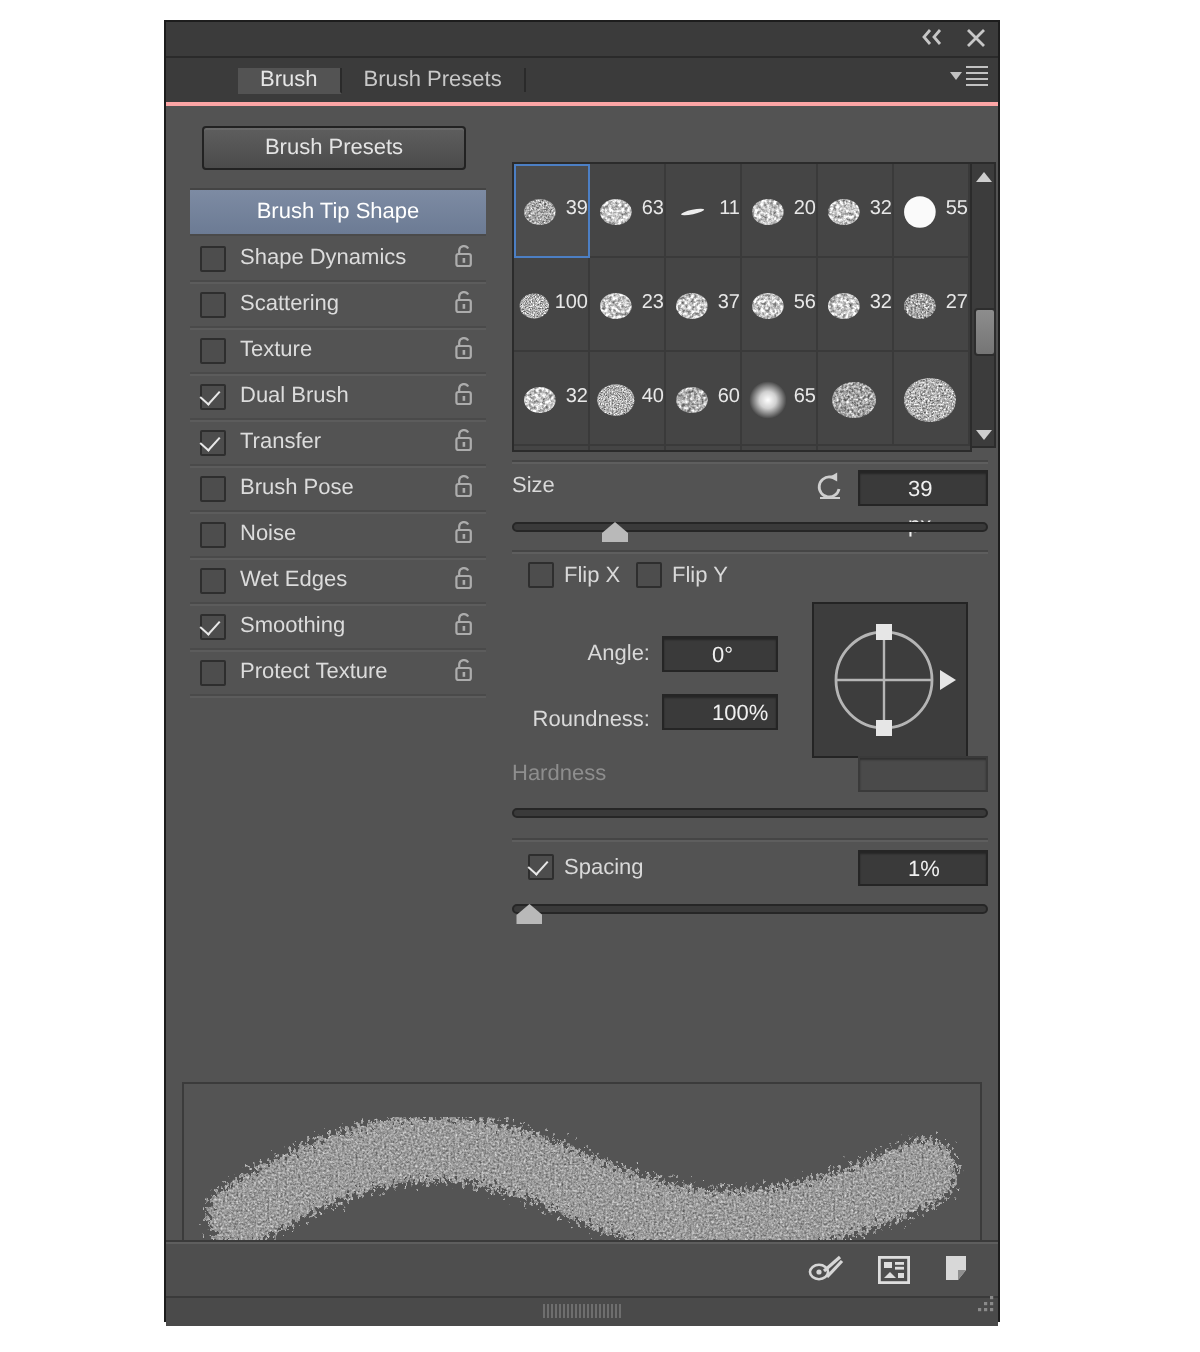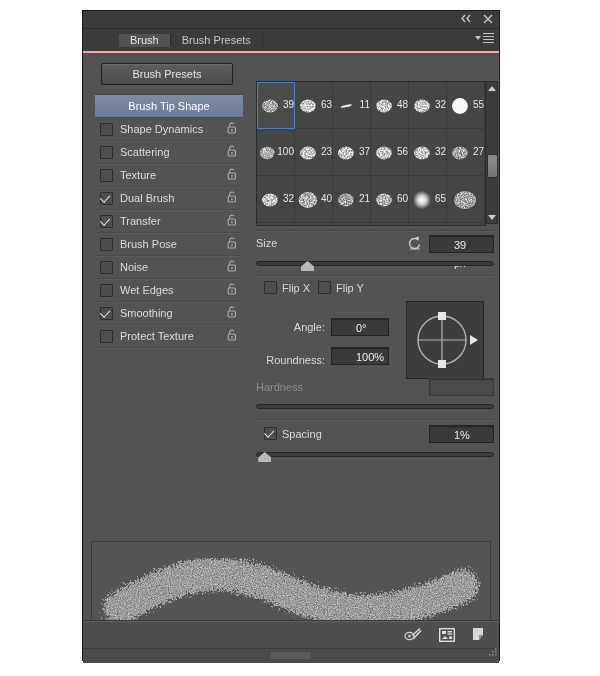--- a/index.html
+++ b/index.html
@@ -300,21 +300,21 @@
                     <feColorMatrix in="n" type="matrix" values="0 0 0 0 1  0 0 0 0 1  0 0 0 0 1  1.4 0.6 0 0 -0.30"></feColorMatrix>
                   </filter>
                   <clipPath id="cs4">
                     <ellipse cx="18" cy="15" rx="11" ry="9"></ellipse>
                   </clipPath>
                 </defs>
                 <g clip-path="url(#cs4)">
                   <rect width="36" height="30" filter="url(#fs4)"></rect>
                 </g>
               </svg>
-              <span class="num">48</span>
+              <span class="num">20</span>
             </div>
             <div class="cell">
               <svg class="thumb" viewBox="0 0 36 30">
                 <defs>
                   <filter id="fs5">
                     <feTurbulence type="fractalNoise" baseFrequency="0.45" numOctaves="3" seed="5" result="n"></feTurbulence>
                     <feColorMatrix in="n" type="matrix" values="0 0 0 0 1  0 0 0 0 1  0 0 0 0 1  1.4 0.6 0 0 -0.30"></feColorMatrix>
                   </filter>
                   <clipPath id="cs5">
                     <ellipse cx="18" cy="15" rx="11" ry="9"></ellipse>
@@ -460,37 +460,20 @@
                   </filter>
                   <clipPath id="cs15">
                     <ellipse cx="18" cy="15" rx="13" ry="11"></ellipse>
                   </clipPath>
                 </defs>
                 <g clip-path="url(#cs15)">
                   <rect width="36" height="30" filter="url(#fs15)"></rect>
                 </g>
               </svg>
               <span class="num">40</span>
-            </div>
-            <div class="cell">
-              <svg class="thumb" viewBox="0 0 36 30">
-                <defs>
-                  <filter id="fs16">
-                    <feTurbulence type="fractalNoise" baseFrequency="0.75" numOctaves="3" seed="16" result="n"></feTurbulence>
-                    <feColorMatrix in="n" type="matrix" values="0 0 0 0 1  0 0 0 0 1  0 0 0 0 1  1.4 0.6 0 0 -0.48"></feColorMatrix>
-                  </filter>
-                  <clipPath id="cs16">
-                    <ellipse cx="18" cy="15" rx="11" ry="9"></ellipse>
-                  </clipPath>
-                </defs>
-                <g clip-path="url(#cs16)">
-                  <rect width="36" height="30" filter="url(#fs16)"></rect>
-                </g>
-              </svg>
-              <span class="num">21</span>
             </div>
             <div class="cell">
               <svg class="thumb" viewBox="0 0 36 30">
                 <defs>
                   <filter id="fs17">
                     <feTurbulence type="fractalNoise" baseFrequency="0.45" numOctaves="3" seed="17" result="n"></feTurbulence>
                     <feColorMatrix in="n" type="matrix" values="0 0 0 0 1  0 0 0 0 1  0 0 0 0 1  1.4 0.6 0 0 -0.42"></feColorMatrix>
                   </filter>
                   <clipPath id="cs17">
                     <ellipse cx="18" cy="15" rx="11" ry="9"></ellipse>

